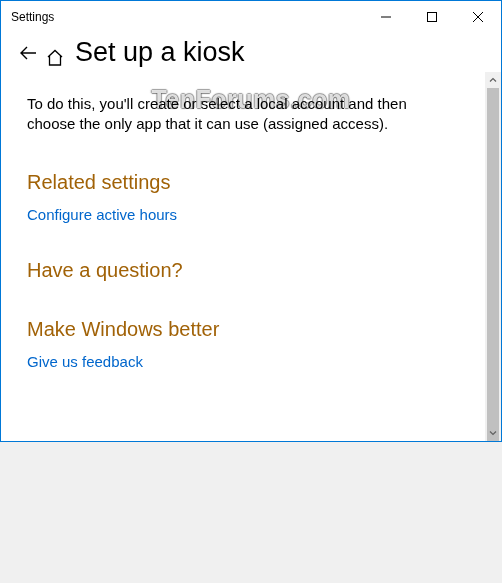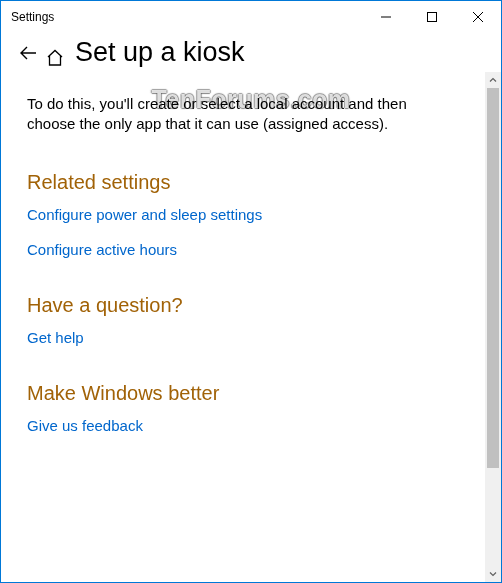--- a/index.html
+++ b/index.html
@@ -9,21 +9,21 @@
     }
     body {
       font-family: "Segoe UI", Tahoma, sans-serif;
       background: #f0f0f0;
       width: 502px;
       height: 583px;
       overflow: hidden;
     }
     .window {
       width: 502px;
-      height: 583px;
+      height: 442px;
       background: #ffffff;
       border: 1px solid #0078d7;
       position: relative;
       display: flex;
       flex-direction: column;
     }
     .titlebar {
       height: 32px;
       display: flex;
       align-items: center;
@@ -234,27 +234,25 @@
   <div class="watermark">TenForums.com</div>
 
   <div class="content-wrapper">
     <div class="content">
 
       <p class="description">To do this, you'll create or select a local account and then choose the only app that it can use (assigned access).</p>
 
 
       <div class="section">
         <h2 class="section-title">Related settings</h2>
-        <a class="link">Configure power and sleep settings</a>
         <a class="link">Configure active hours</a>
       </div>
 
       <div class="section">
         <h2 class="section-title">Have a question?</h2>
-        <a class="link">Get help</a>
       </div>
 
       <div class="section">
         <h2 class="section-title">Make Windows better</h2>
         <a class="link">Give us feedback</a>
       </div>
 
     </div>
 
     <div class="scrollbar">

